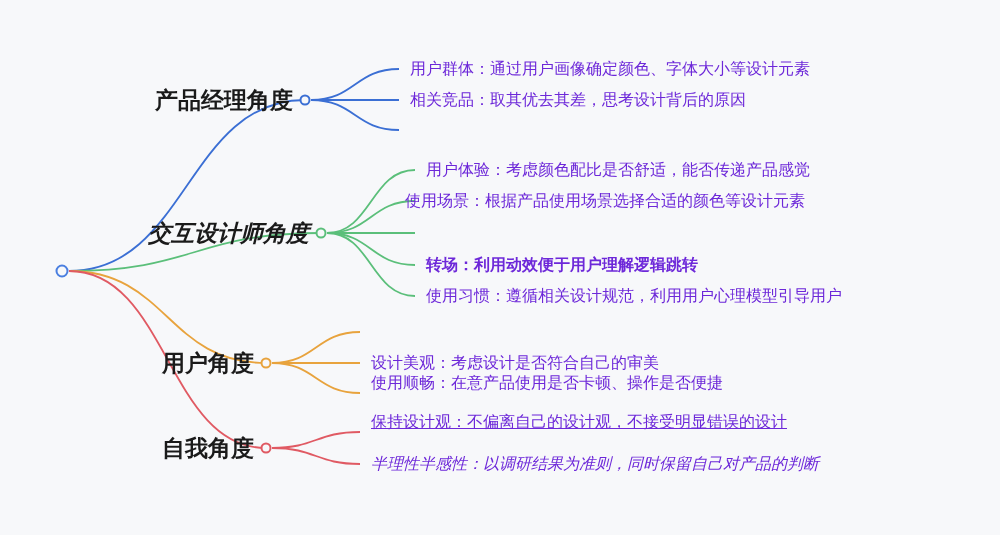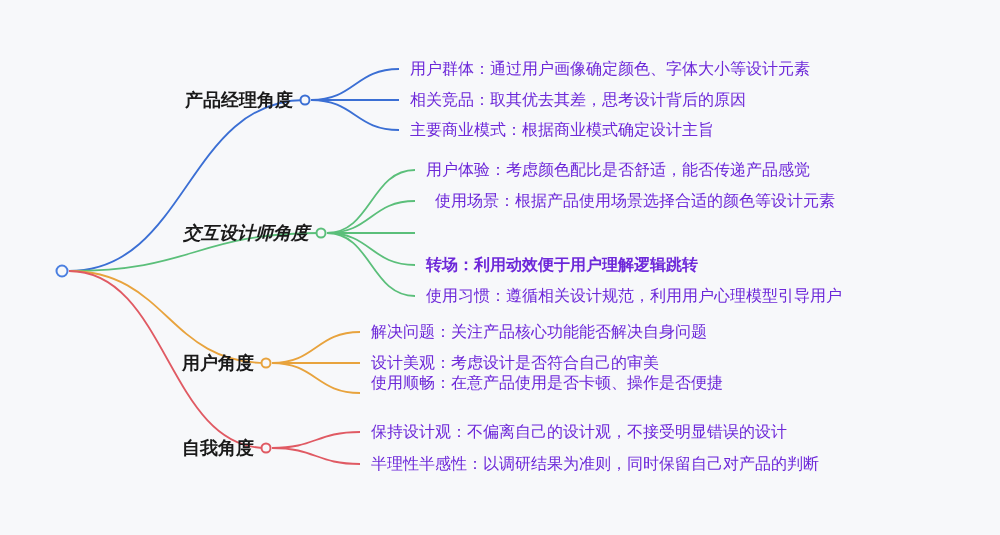--- a/index.html
+++ b/index.html
@@ -24,21 +24,21 @@
     top: 0;
     width: 1000px;
     height: 535px;
   }
   .node {
     position: absolute;
     white-space: nowrap;
     line-height: 1;
   }
   .branch-label {
-    font-size: 18px;
+    font-size: 23px;
     font-weight: bold;
     color: #1a1a1a;
     transform: translate(-100%, -50%);
     padding-right: 12px;
   }
   .leaf-label {
     font-size: 16px;
     color: #6d28d9;
     transform: translate(0, -50%);
     padding-left: 11px;
@@ -79,29 +79,27 @@
       <path d="M 272 363 C 316 363, 316 393, 360 393" fill="none" stroke="#e8a33d" stroke-width="1.8"></path>
       <path d="M 69 271 C 167.5 271, 167.5 448, 266 448" fill="none" stroke="#e05a63" stroke-width="1.8"></path>
       <path d="M 272 448 C 316 448, 316 432, 360 432" fill="none" stroke="#e05a63" stroke-width="1.8"></path>
       <path d="M 272 448 C 316 448, 316 464, 360 464" fill="none" stroke="#e05a63" stroke-width="1.8"></path>
     </svg>
 <div class="dot root-dot" style="left: 62px; top: 271px; border-color: rgb(74, 127, 224);"></div>
     <div class="node branch-label" style="left: 305px; top: 100px;">产品经理角度</div>
     <div class="dot" style="left: 305px; top: 100px; border-color: rgb(59, 111, 212);"></div>
     <div class="node leaf-label" style="left: 399px; top: 69px;">用户群体：通过用户画像确定颜色、字体大小等设计元素</div>
     <div class="node leaf-label" style="left: 399px; top: 100px;">相关竞品：取其优去其差，思考设计背后的原因</div>
-    <div class="node leaf-label" style="left: 399px; top: 130px;">主要商业模式：根据商业模式确定设计主旨</div>
     <div class="node branch-label" style="left: 321px; top: 233px; font-style: italic;">交互设计师角度</div>
     <div class="dot" style="left: 321px; top: 233px; border-color: rgb(91, 191, 122);"></div>
     <div class="node leaf-label" style="left: 415px; top: 170px;">用户体验：考虑颜色配比是否舒适，能否传递产品感觉</div>
-    <div class="node leaf-label" style="left: 424px; top: 201px; text-align: center;">使用场景：根据产品使用场景选择合适的颜色等设计元素</div>
+    <div class="node leaf-label" style="left: 394px; top: 201px; text-align: center;">使用场景：根据产品使用场景选择合适的颜色等设计元素</div>
     <div class="node leaf-label" style="left: 415px; top: 265px; font-weight: bold;">转场：利用动效便于用户理解逻辑跳转</div>
     <div class="node leaf-label" style="left: 415px; top: 296px;">使用习惯：遵循相关设计规范，利用用户心理模型引导用户</div>
     <div class="node branch-label" style="left: 266px; top: 363px;">用户角度</div>
     <div class="dot" style="left: 266px; top: 363px; border-color: rgb(232, 163, 61);"></div>
-    <div class="node leaf-label" style="left: 360px; top: 332px;">解决问题：关注产品核心功能能否解决自身问题</div>
     <div class="node leaf-label" style="left: 360px; top: 363px; text-align: right;">设计美观：考虑设计是否符合自己的审美</div>
     <div class="node leaf-label" style="left: 360px; top: 383px;">使用顺畅：在意产品使用是否卡顿、操作是否便捷</div>
     <div class="node branch-label" style="left: 266px; top: 448px; font-family: Liberation Serif, serif;">自我角度</div>
     <div class="dot" style="left: 266px; top: 448px; border-color: rgb(224, 90, 99);"></div>
-    <div class="node leaf-label" style="left: 360px; top: 432px;">保持设计观：不偏离自己的设计观，不接受明显错误的设计</div>
-    <div class="node leaf-label" style="left: 360px; top: 464px;">半理性半感性：以调研结果为准则，同时保留自己对产品的判断</div>
+    <div class="node leaf-label" style="left: 360px; top: 422px; text-decoration: underline;">保持设计观：不偏离自己的设计观，不接受明显错误的设计</div>
+    <div class="node leaf-label" style="left: 360px; top: 464px; font-style: italic;">半理性半感性：以调研结果为准则，同时保留自己对产品的判断</div>
   </div>
 
 </body></html>

